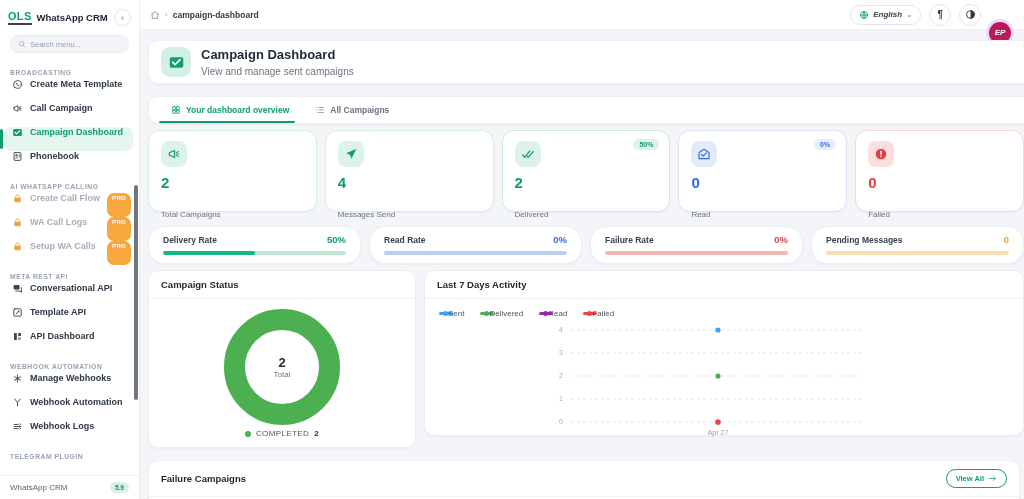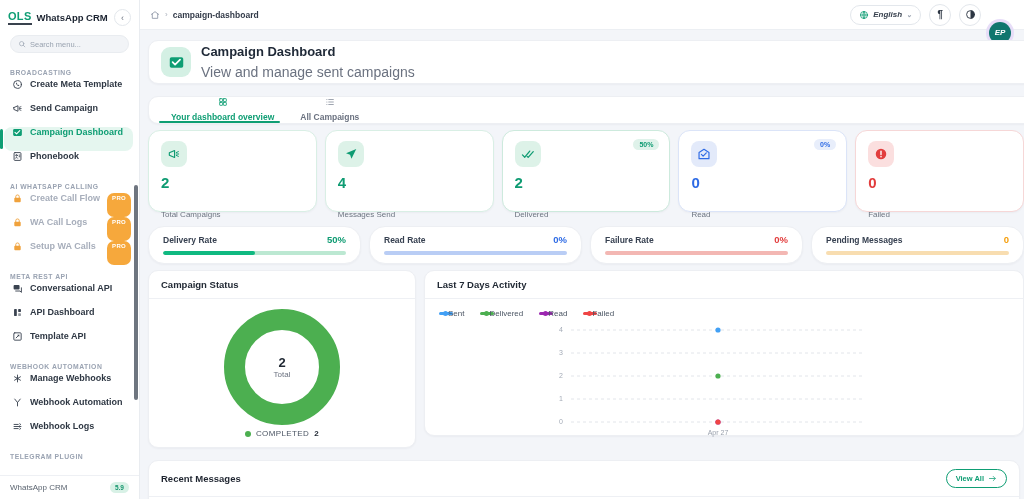--- a/index.html
+++ b/index.html
@@ -37,36 +37,36 @@
   .main { position:absolute; left:140px; top:0; right:0; bottom:0; background:#f3f5f9; }
   .topbar { height:30px; background:#fff; border-bottom:1px solid #eceff3; display:flex;
     align-items:center; justify-content:space-between; padding:0 10px; }
   .tb-left { display:flex; align-items:center; gap:5px; font-size:8.5px; font-weight:700; color:#333b49; }
   .crumb-sep { color:#aab1bc; font-size:8px; font-weight:400; }
   .tb-right { display:flex; align-items:center; gap:8px;font-style:italic; }
   .lang-pill { height:20px; border:1px solid #e3e7ec; border-radius:10px; display:flex; align-items:center;
     gap:4px; padding:0 8px; font-size:8px; font-weight:600; color:#3a4350; background:#fff; }
   .tb-btn { width:22px; height:22px; border-radius:50%; border:1px solid #e3e7ec; background:#fff;
     display:flex; align-items:center; justify-content:center; color:#2d3643; font-size:10px; }
-  .avatar { width:22px; height:22px; border-radius:50%; background:#0f766e; color:#fff; font-size:8px;
+  .avatar { width:22px; height:22px; border-radius:50%; background:#be185d; color:#fff; font-size:8px;
     font-weight:800; display:flex; align-items:center; justify-content:center; box-shadow:0 0 0 3px #e7ddf8; margin-right:3px;margin-top:36px; }
 
   .content { position:absolute; top:30px; left:0; right:0; bottom:0; overflow:hidden; padding:10px 0 0 8px; }
   .card { background:#fff; border:1px solid #edeff3; border-radius:10px; box-shadow:0 1px 2px rgba(20,30,50,.04); }
   .w-full { width:1092px; }
 
   .page-head { height:44px; display:flex; align-items:center; gap:10px; padding:0 12px; }
   .ph-tile { width:30px; height:30px; border-radius:9px; background:#d4f0e4; color:#0f9e74;
     display:flex; align-items:center; justify-content:center; }
   .ph-title { font-size:13px; font-weight:800; color:#1f2937; line-height:1.2; }
-  .ph-sub { font-size:14px; color:#6b7280; margin-top:4px; }
+  .ph-sub { font-size:10px; color:#6b7280; margin-top:4px; }
 
   .tabs { height:28px; margin-top:12px; display:flex; align-items:center; gap:26px; padding:0 0 0 22px; }
   .tab { height:100%; display:flex; align-items:center; gap:5px; font-size:8.5px; font-weight:700;
-    color:#6b7280; position:relative; cursor:pointer;flex-direction:column; }
+    color:#6b7280; position:relative; cursor:pointer; }
   .tab.active { color:#0f9e74; }
   .tab.active::after { content:''; position:absolute; left:-12px; right:-6px; bottom:0; height:2.5px;
     background:#0f9e74; border-radius:2px; }
 
   .stats-row { display:flex; gap:8px; margin-top:6px; }
   .stat-card { width:172px; height:82px; border-radius:12px; background:#fff; padding:10px 12px;
     position:relative; border:1px solid #e5e9ee; box-shadow:0 1px 2px rgba(20,30,50,.04); }
   .stat-tile { width:26px; height:26px; border-radius:8px; display:flex; align-items:center; justify-content:center; }
   .stat-val { font-size:15px; font-weight:800; line-height:1; margin-top:8px; }
   .stat-lbl { font-size:8px; color:#6c7480; margin-top:20px; }
@@ -144,21 +144,21 @@
           </span>
           <span>Create Meta Template</span>
         </div>
         <div class="side-item">
           <span class="icn" style="width: 11px; height: 11px; color: rgb(58, 67, 80);">
             <svg viewBox="0 0 24 24" fill="none" stroke="currentColor" stroke-width="2" stroke-linecap="round" stroke-linejoin="round">
               <path d="M4 10v4l9 4V6l-9 4z"></path>
               <path d="M16 9.5l3.5-1.5M16 12h4M16 14.5l3.5 1.5" stroke-width="1.7"></path>
             </svg>
           </span>
-          <span>Send Campaign</span>
+          <span>Call Campaign</span>
         </div>
         <div class="side-item active">
           <span class="icn" style="width: 11px; height: 11px; color: rgb(15, 158, 116);">
             <svg viewBox="0 0 24 24" fill="none" stroke="currentColor" stroke-width="2" stroke-linecap="round" stroke-linejoin="round">
               <rect x="2.5" y="4.5" width="19" height="15" rx="2.5" fill="currentColor" stroke="none"></rect>
               <path d="M6.5 11.5l3.5 3.5 7-7" stroke="#fff" stroke-width="2.4"></path>
             </svg>
           </span>
           <span>Campaign Dashboard</span>
         </div>
@@ -209,35 +209,35 @@
             <svg viewBox="0 0 24 24" fill="none" stroke="currentColor" stroke-width="2" stroke-linecap="round" stroke-linejoin="round">
               <rect x="3.5" y="4.5" width="13" height="9.5" rx="2" fill="currentColor" stroke="none"></rect>
               <path d="M8 17.5h9.5l3 3v-10"></path>
             </svg>
           </span>
           <span>Conversational API</span>
         </div>
         <div class="side-item">
           <span class="icn" style="width: 11px; height: 11px; color: rgb(58, 67, 80);">
             <svg viewBox="0 0 24 24" fill="none" stroke="currentColor" stroke-width="2" stroke-linecap="round" stroke-linejoin="round">
+              <rect x="4" y="4" width="16" height="16" rx="2"></rect>
+              <path d="M9 15l6-6M13 9h2v2"></path>
+            </svg>
+          </span>
+          <span>Template API</span>
+        </div>
+        <div class="side-item">
+          <span class="icn" style="width: 11px; height: 11px; color: rgb(58, 67, 80);">
+            <svg viewBox="0 0 24 24" fill="none" stroke="currentColor" stroke-width="2" stroke-linecap="round" stroke-linejoin="round">
               <rect x="4.5" y="4.5" width="6" height="15" rx="1" fill="currentColor" stroke="none"></rect>
               <rect x="13.5" y="4.5" width="6" height="6.5" rx="1" fill="currentColor" stroke="none"></rect>
               <rect x="13.5" y="13.5" width="6" height="6" rx="1" fill="currentColor" stroke="none" opacity="0.55"></rect>
             </svg>
           </span>
           <span>API Dashboard</span>
-        </div>
-        <div class="side-item">
-          <span class="icn" style="width: 11px; height: 11px; color: rgb(58, 67, 80);">
-            <svg viewBox="0 0 24 24" fill="none" stroke="currentColor" stroke-width="2" stroke-linecap="round" stroke-linejoin="round">
-              <rect x="4" y="4" width="16" height="16" rx="2"></rect>
-              <path d="M9 15l6-6M13 9h2v2"></path>
-            </svg>
-          </span>
-          <span>Template API</span>
         </div>
         <div class="sec-label">WEBHOOK AUTOMATION</div>
         <div class="side-item">
           <span class="icn" style="width: 11px; height: 11px; color: rgb(58, 67, 80);">
             <svg viewBox="0 0 24 24" fill="none" stroke="currentColor" stroke-width="2" stroke-linecap="round" stroke-linejoin="round">
               <path d="M12 4.5v15M5.5 8.25l13 7.5M18.5 8.25l-13 7.5"></path>
               <circle cx="12" cy="12" r="2" fill="currentColor" stroke="none"></circle>
             </svg>
           </span>
           <span>Manage Webhooks</span>
@@ -504,21 +504,21 @@
               <circle cx="293" cy="58" r="2.6" fill="#4caf50"></circle>
               <circle cx="293" cy="104" r="2.6" fill="#9c27b0"></circle>
               <circle cx="293" cy="104" r="2.6" fill="#ef4444"></circle>
               <text x="293" y="117" text-anchor="middle" font-size="7" fill="#9aa1ad">Apr 27</text>
             </svg>
         </div>
       </div>
 
       <div class="card recent">
         <div class="recent-head">
-          <span class="recent-title">Recent Messages</span>
+          <span class="recent-title">Failure Campaigns</span>
           <button class="view-all">
             <span>View All</span>
             <span class="icn" style="width:9px;height:9px" id="arrow-right-icon">
                 <svg viewBox="0 0 24 24" fill="none" stroke="currentColor" stroke-width="2" stroke-linecap="round" stroke-linejoin="round">
                   <path d="M4 12h15M14 6.5L19.5 12 14 17.5"></path>
                 </svg>
               </span>
           </button>
         </div>
         <div class="recent-cols" id="recent-cols">

